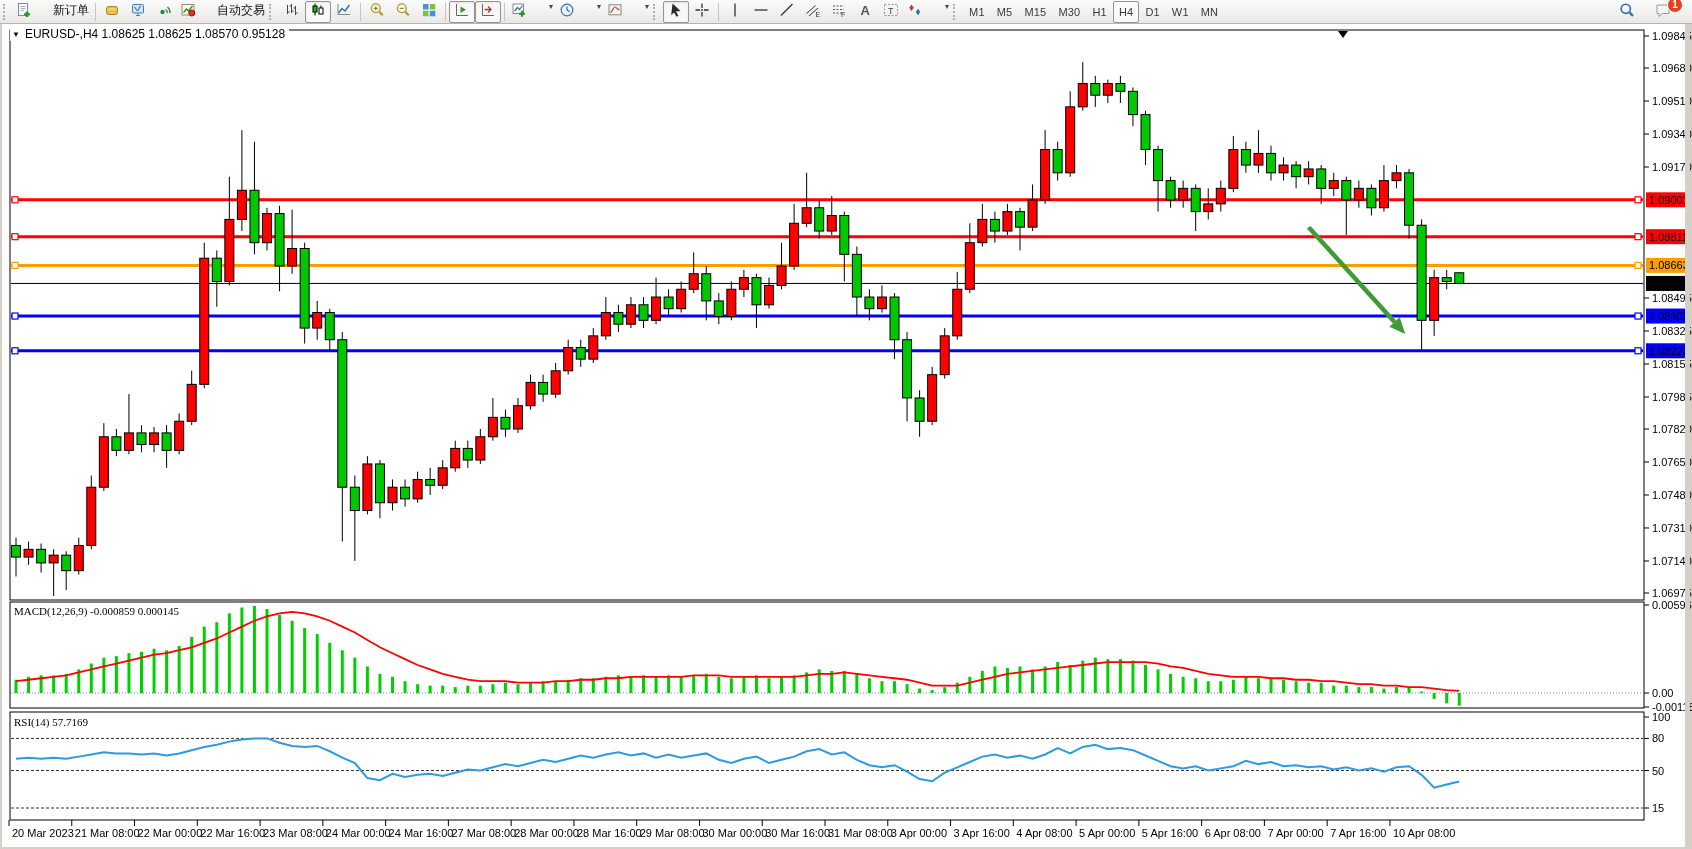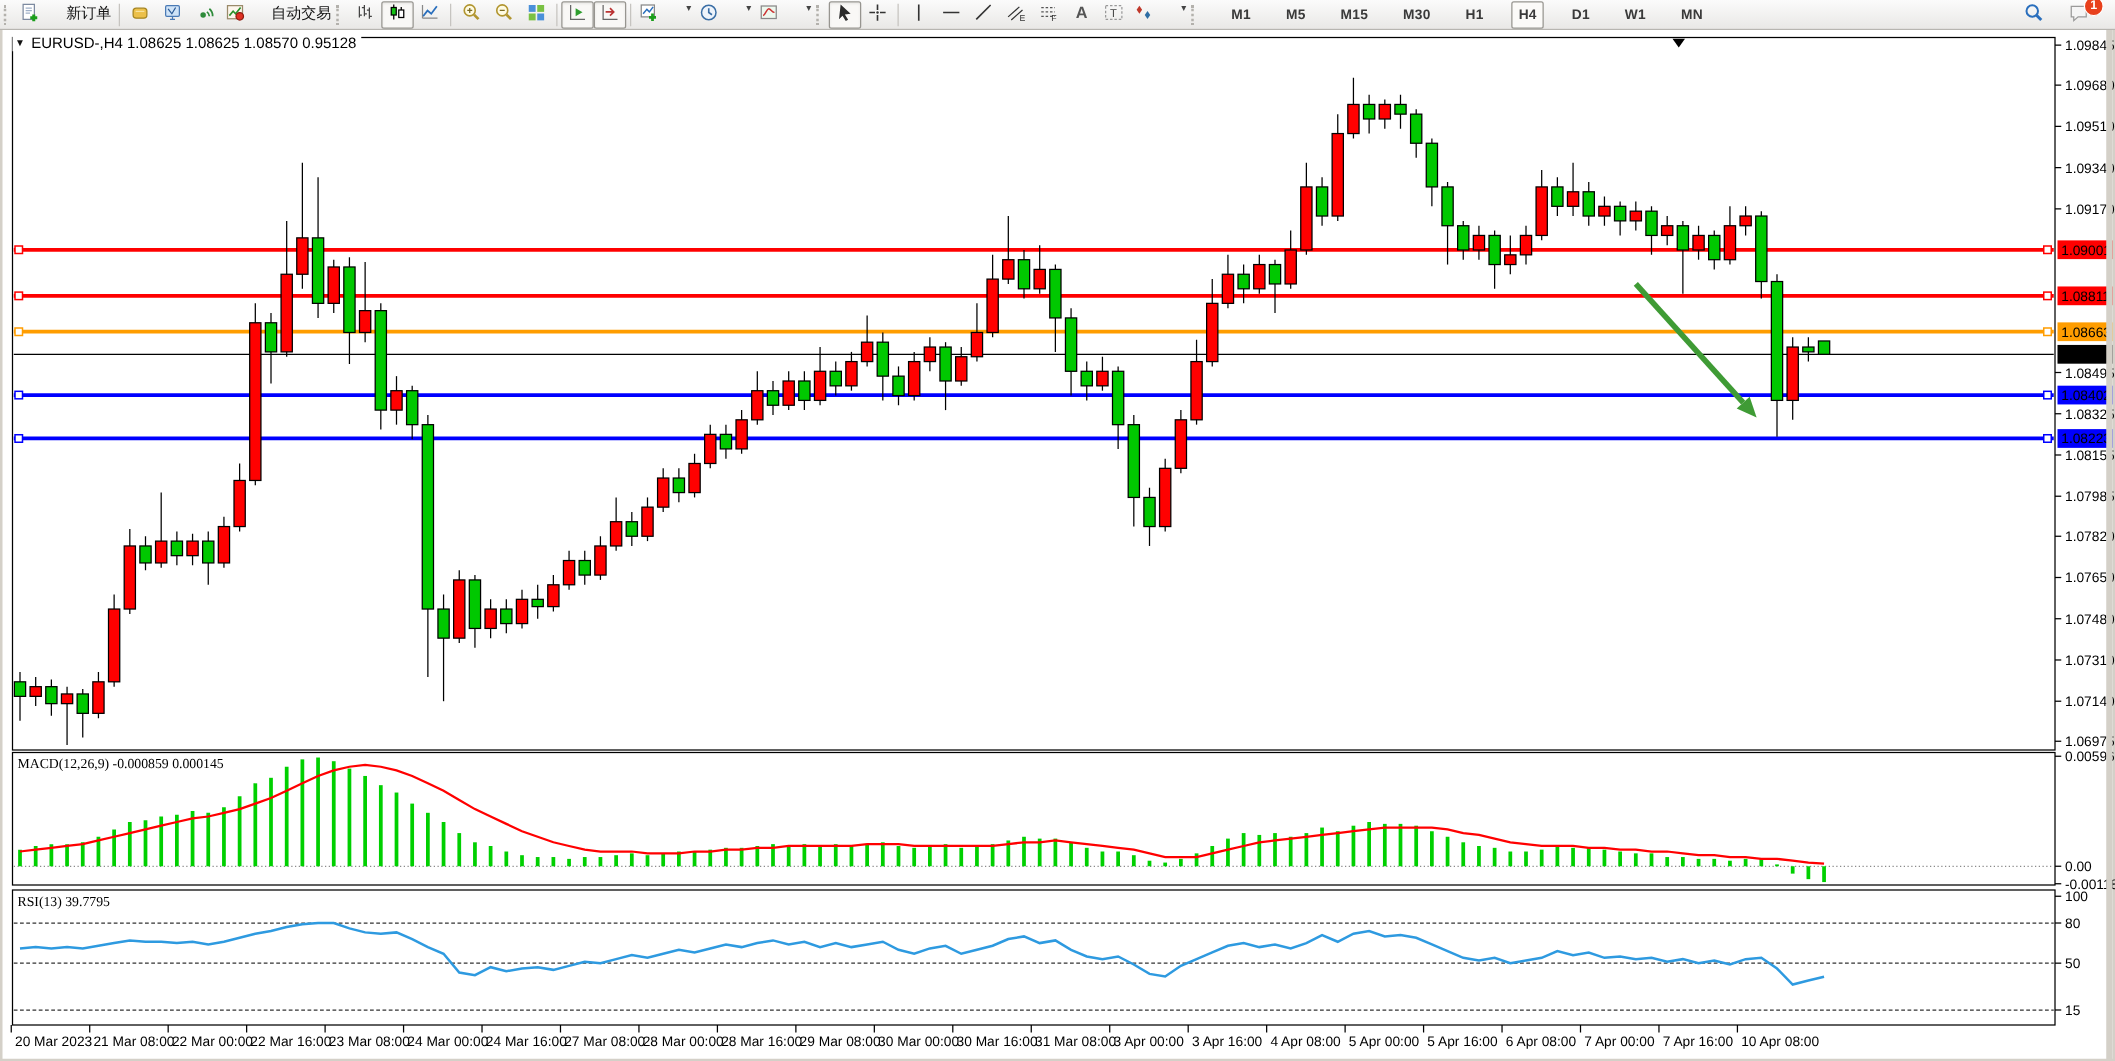--- a/index.html
+++ b/index.html
@@ -21,21 +21,21 @@
   .btn{
     height:20px;min-width:20px;display:flex;align-items:flex-start;justify-content:center;
     padding:0 2px;border:1px solid transparent;border-radius:2px;
     font-size:12px;color:#222;gap:21px;cursor:default;
   }
   .btn.pressed{border-color:#979590;background:#f9f8f6;box-shadow:inset 0 1px 2px rgba(0,0,0,.08);}
   .btn .lbl{font-size:12px;color:#111;}
   .btn .caret{font-size:8px;color:#444;margin-left:1px;}
   .tfbtn{
     height:20px;padding:0 5px;display:flex;align-items:center;border:1px solid transparent;
-    border-radius:2px;font-size:11px;color:#3a3a3a;font-weight:bold;letter-spacing:.2px;margin-left:16px;
+    border-radius:2px;font-size:11px;color:#3a3a3a;font-weight:normal;letter-spacing:.2px;
   }
   .tfbtn.pressed{border-color:#979590;background:#fbfaf8;}
   .toolbar-right{margin-left:auto;display:flex;align-items:center;gap:10px;padding-right:14px;}
   .chatwrap{position:relative;}
   .badge{
     position:absolute;top:-5px;right:-8px;background:#e8401c;color:#fff;border-radius:50%;
     width:14px;height:14px;font-size:10px;font-weight:bold;display:flex;align-items:center;
     justify-content:center;border:1px solid #fff;
   }
   
@@ -262,21 +262,21 @@
       </div>
     </div>
   </div>
 
 <div class="chart-window">
   <div class="chart-title">
     <span class="tri">▼</span>
     <span>EURUSD-,H4  1.08625 1.08625 1.08570 0.95128</span>
   </div>
   <div class="ind-label macd-label">MACD(12,26,9) -0.000859 0.000145</div>
-  <div class="ind-label rsi-label">RSI(13) 39.7795</div>
+  <div class="ind-label rsi-label">RSI(14) 57.7169</div>
   <svg id="chart-svg" width="1692" height="825" viewBox="0 24 1692 825">
       <rect x="8" y="30" width="1634" height="570" fill="#ffffff" stroke="#000" stroke-width="1"></rect>
       <rect x="8" y="602" width="1634" height="106" fill="#ffffff" stroke="#000" stroke-width="1"></rect>
       <rect x="8" y="712" width="1634" height="108" fill="#ffffff" stroke="#000" stroke-width="1"></rect>
       <g>
         <line x1="9" y1="199.80069686411187" x2="1641" y2="199.80069686411187" stroke="#ff0000" stroke-width="3"></line>
         <line x1="9" y1="236.67526132404248" x2="1641" y2="236.67526132404248" stroke="#ff0000" stroke-width="3"></line>
         <line x1="9" y1="265.3986062717763" x2="1641" y2="265.3986062717763" stroke="#ff9d00" stroke-width="3"></line>
         <line x1="9" y1="283.44773519163454" x2="1641" y2="283.44773519163454" stroke="#000000" stroke-width="1"></line>
         <line x1="9" y1="316.05261324041754" x2="1641" y2="316.05261324041754" stroke="#0000ff" stroke-width="3"></line>

